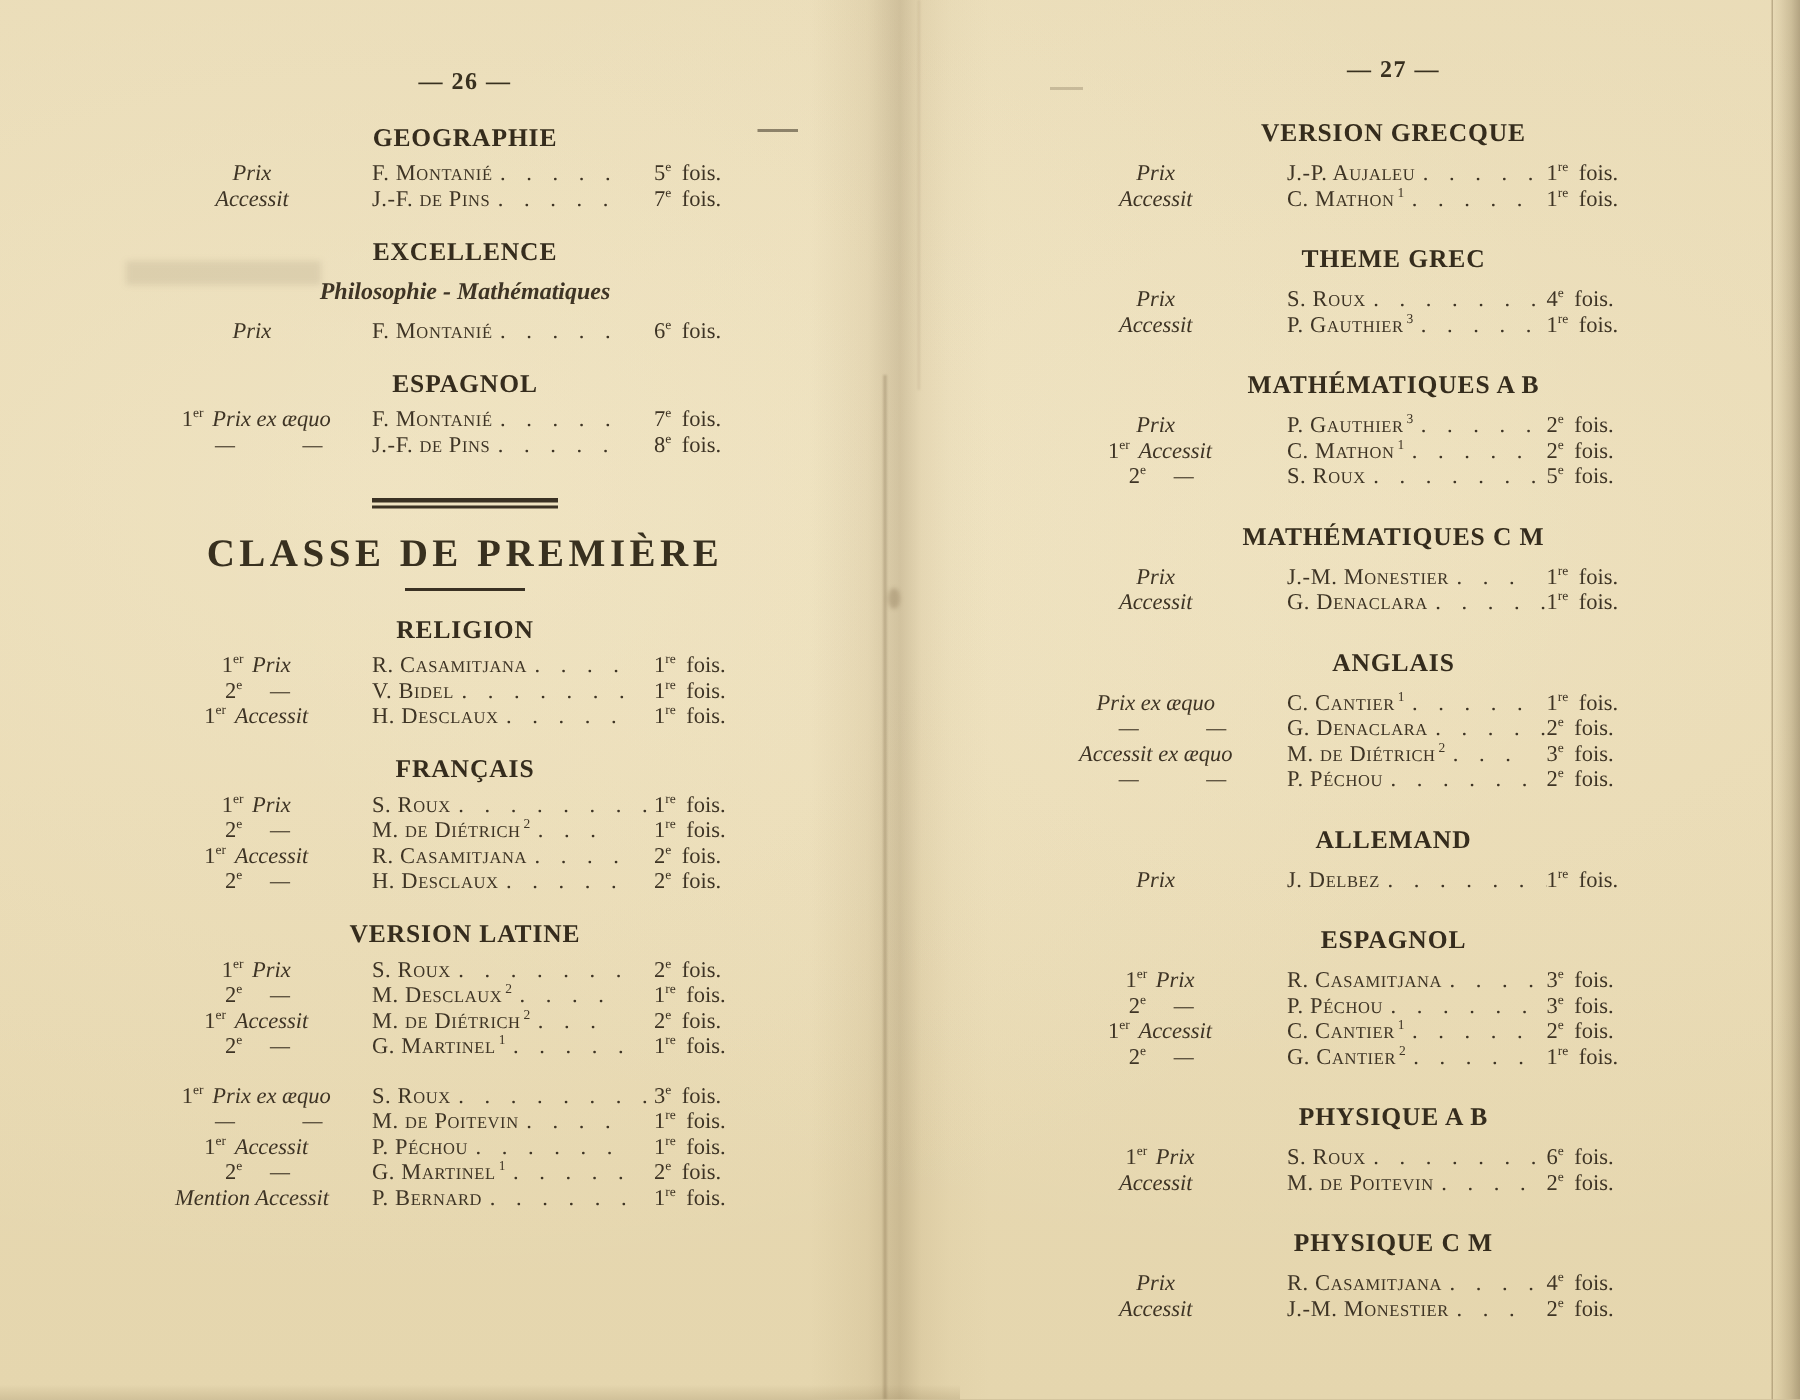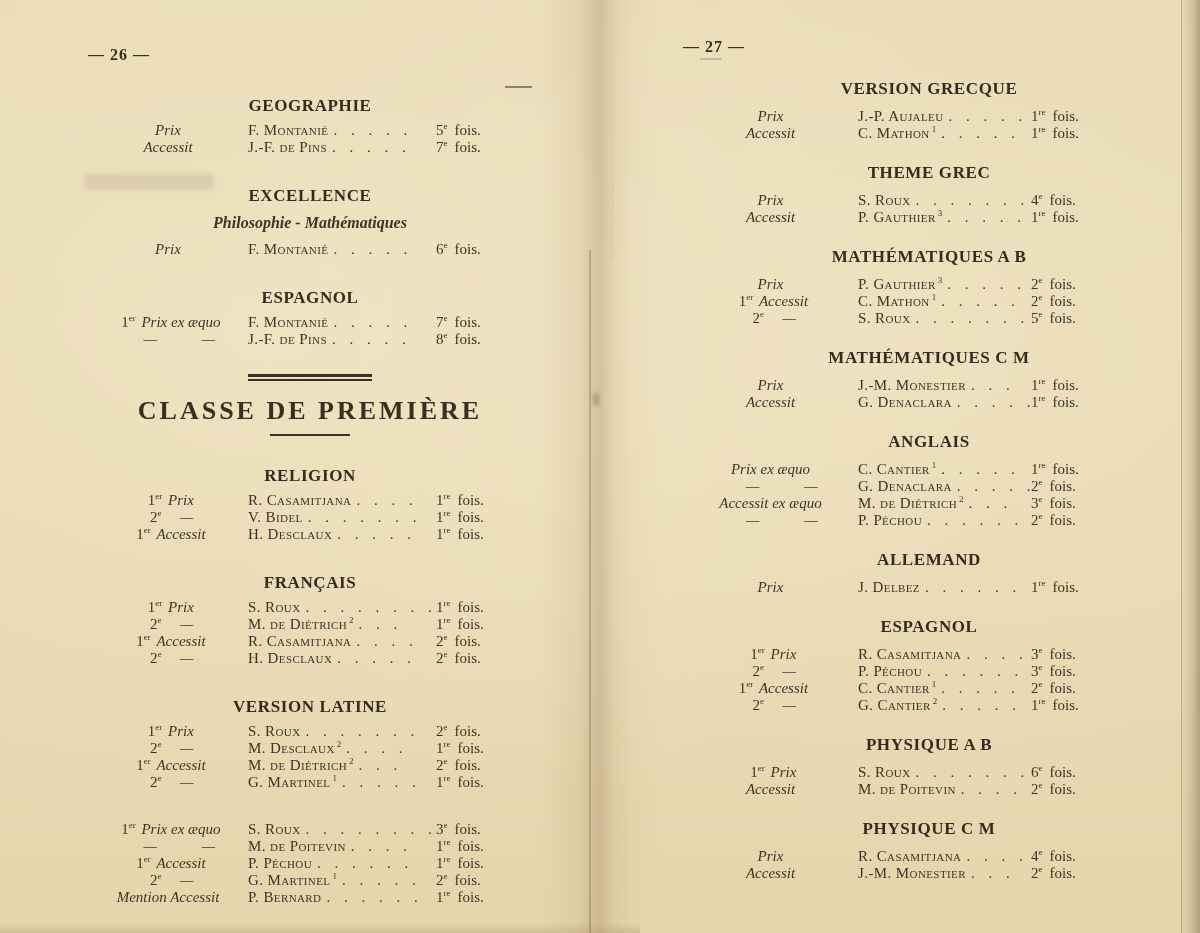--- a/index.html
+++ b/index.html
@@ -41,24 +41,24 @@
   .artifact { position: absolute; pointer-events: none; }
   .a1 { left: 505px; top: 86px; width: 27px; height: 2px; background: rgba(62,52,37,0.55); }
   .a2 { left: 84px; top: 174px; width: 130px; height: 16px; background: rgba(105,95,70,0.13); filter: blur(2px); }
   .a3 { left: 592px; top: 392px; width: 8px; height: 14px; background: rgba(98,77,44,0.25); filter: blur(1.5px); border-radius: 50%; }
   .a4 { left: 700px; top: 58px; width: 22px; height: 2px; background: rgba(90,75,50,0.25); filter: blur(0.5px); }
 
   .page { position: absolute; }
   .page-left  { left: 88px;  top: 44px; width: 444px; }
   .page-right { left: 658px; top: 36px; width: 492px; margin-left: 25px; }
 
-  .page-num { font-weight: bold; font-size: 16px;
+  .page-num { text-align: center; font-weight: bold; font-size: 16px;
               letter-spacing: 1px; color: #38301f; line-height: 22px; }
 
-  section.subject { margin-top: 30px; }
+  section.subject { margin-top: 16px; }
   .page-right section.subject { margin-top: 21px; }
   .subject-title { text-align: center; font-weight: bold; font-size: 17px;
                    letter-spacing: 0.6px; color: #352c1d; line-height: 20px;
                    margin-bottom: 6px; white-space: pre; }
   .page-right .subject-title { margin-bottom: 9px; }
   .subject-subtitle { text-align: center; font-style: italic; font-weight: bold;
                       font-size: 16px; line-height: 20px; margin: 7px 0 8px; }
 
   .row { display: flex; line-height: 17px; font-size: 15px; }
   .col-label { flex: 0 0 160px; font-style: italic; white-space: pre; text-align: center; }

